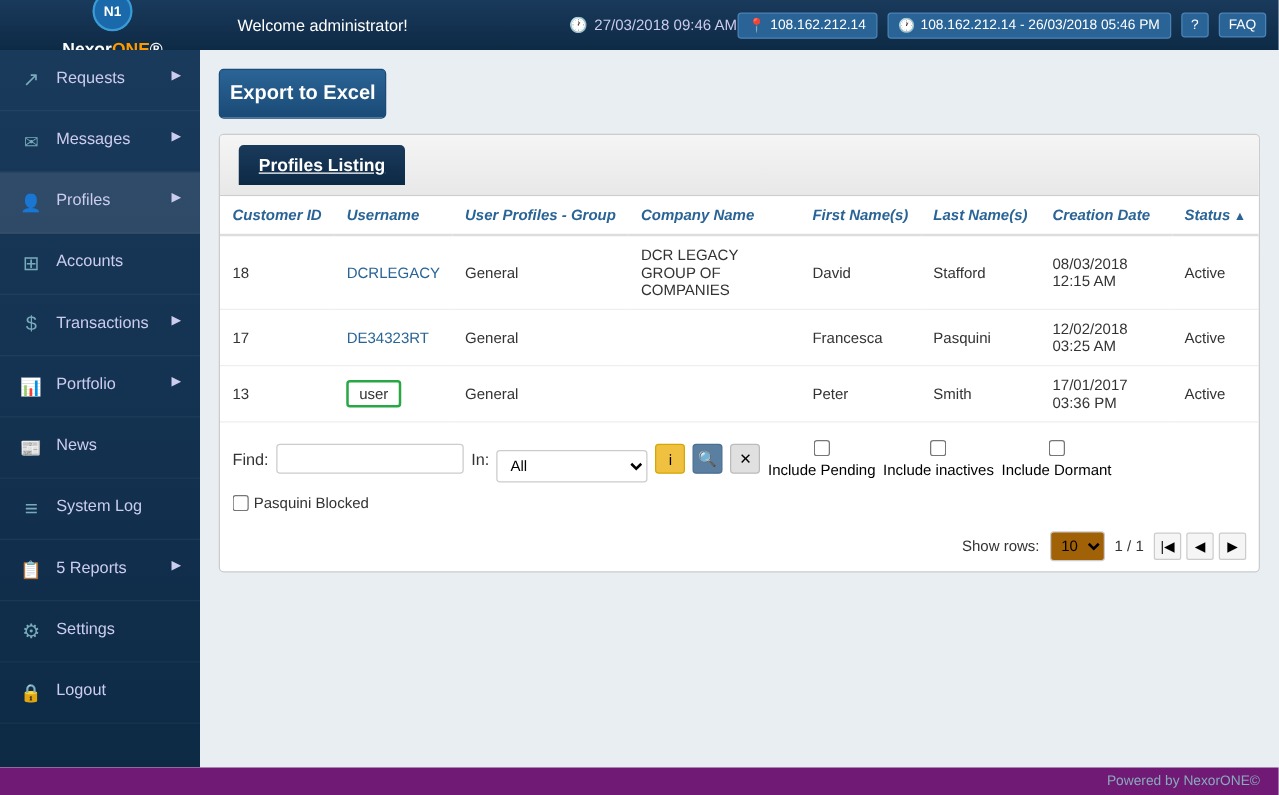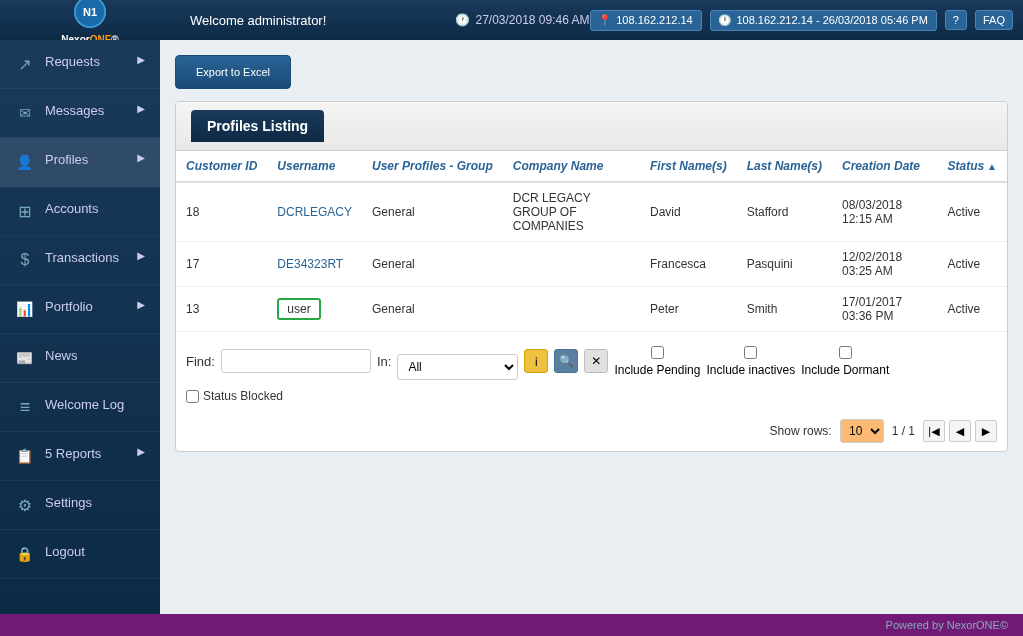--- a/index.html
+++ b/index.html
@@ -21,21 +21,21 @@
       flex-direction: column;
     }
     .logo-icon {
       width: 32px; height: 32px;
       background: #3a9bd5;
       border-radius: 50%;
       display: flex; align-items: center; justify-content: center;
       font-weight: bold; font-size: 10px; color: white;
       position: relative;
     }
-    .logo-text { color: white; font-size: 10px; font-weight: bold; }
+    .logo-text { color: white; font-size: 14px; font-weight: bold; }
     .logo-text span { color: #f90; }
     .header-welcome { flex: 1; font-size: 13px; color: #fff; padding-left: 20px; }
     .header-time { font-size: 12px; color: #cce; margin-left: 20px; display: flex; align-items: center; gap: 5px; }
     .header-right { display: flex; align-items: center; gap: 8px; }
     .header-ip {
       background: #2a6496; border: 1px solid #4a84b6; padding: 3px 8px;
       border-radius: 3px; font-size: 11px; color: #fff; display: flex; align-items: center; gap: 4px;
     }
     .header-session {
       background: #2a6496; border: 1px solid #4a84b6; padding: 3px 8px;
@@ -80,25 +80,25 @@
       display: flex;
       flex-direction: column;
       gap: 12px;
     }
 
     
     .export-btn {
       background: linear-gradient(to bottom, #2a6496, #1a4a76);
       color: white;
       border: 1px solid #1a4a76;
-      padding: 10px 20px;
+      padding: 10px 8px;
       border-radius: 4px;
       cursor: pointer;
-      font-size: 11px;
-      font-weight: normal;
+      font-size: 16px;
+      font-weight: bold;
       width: fit-content;
     }
 
     
     .table-container {
       background: white;
       border: 1px solid #ccc;
       border-radius: 4px;
       overflow: hidden;
     }
@@ -108,20 +108,21 @@
       padding: 8px 15px;
     }
     .tab-label {
       background: linear-gradient(to bottom, #1a3a5c, #0d2a45);
       color: white;
       padding: 8px 16px;
       border-radius: 4px 4px 0 0;
       font-size: 14px;
       font-weight: bold;
       display: inline-block;
+      text-decoration: underline;
     }
 
     
     .data-table { width: 100%; border-collapse: collapse; }
     .data-table th {
       background: #fff;
       color: #2a6496;
       font-weight: bold;
       font-size: 12px;
       padding: 8px 10px;
@@ -214,21 +215,21 @@
       justify-content: flex-end;
       gap: 8px;
       font-size: 12px;
       color: #333;
     }
     .rows-select {
       border: 1px solid #ccc;
       padding: 3px 4px;
       border-radius: 3px;
       font-size: 12px;
-      background: #fdba74;
+      background: #a16207;
       text-align: center;
     }
     .page-nav {
       display: flex; align-items: center; gap: 4px;
     }
     .page-btn {
       border: 1px solid #ccc;
       background: #f5f5f5;
       width: 22px; height: 22px;
       cursor: pointer;
@@ -339,21 +340,21 @@
     <div class="sidebar-item">
       <div class="sidebar-icon">
           <span class="icon-news"></span>
         </div>
       <span>News</span>
     </div>
     <div class="sidebar-item">
       <div class="sidebar-icon">
           <span class="icon-syslog"></span>
         </div>
-      <span>Welcome Log</span>
+      <span>System Log</span>
     </div>
     <div class="sidebar-item">
       <div class="sidebar-icon">
           <span class="icon-reports"></span>
         </div>
       <span>5 Reports</span>
       <span class="sidebar-arrow">▶</span>
     </div>
     <div class="sidebar-item">
       <div class="sidebar-icon">
@@ -449,21 +450,21 @@
           <span>Include inactives</span>
         </label>
         <label class="checkbox-group">
           <input type="checkbox" style="">
           <span>Include Dormant</span>
         </label>
       </div>
 
       <div class="include-blocked">
         <input type="checkbox" style="">
-        <span>Status Blocked</span>
+        <span>Pasquini Blocked</span>
       </div>
 
       <div class="pagination-row">
         <span>Show rows:</span>
         <select class="rows-select">
           <option>10</option>
           <option>25</option>
           <option>50</option>
         </select>
         <span>1 / 1</span>

